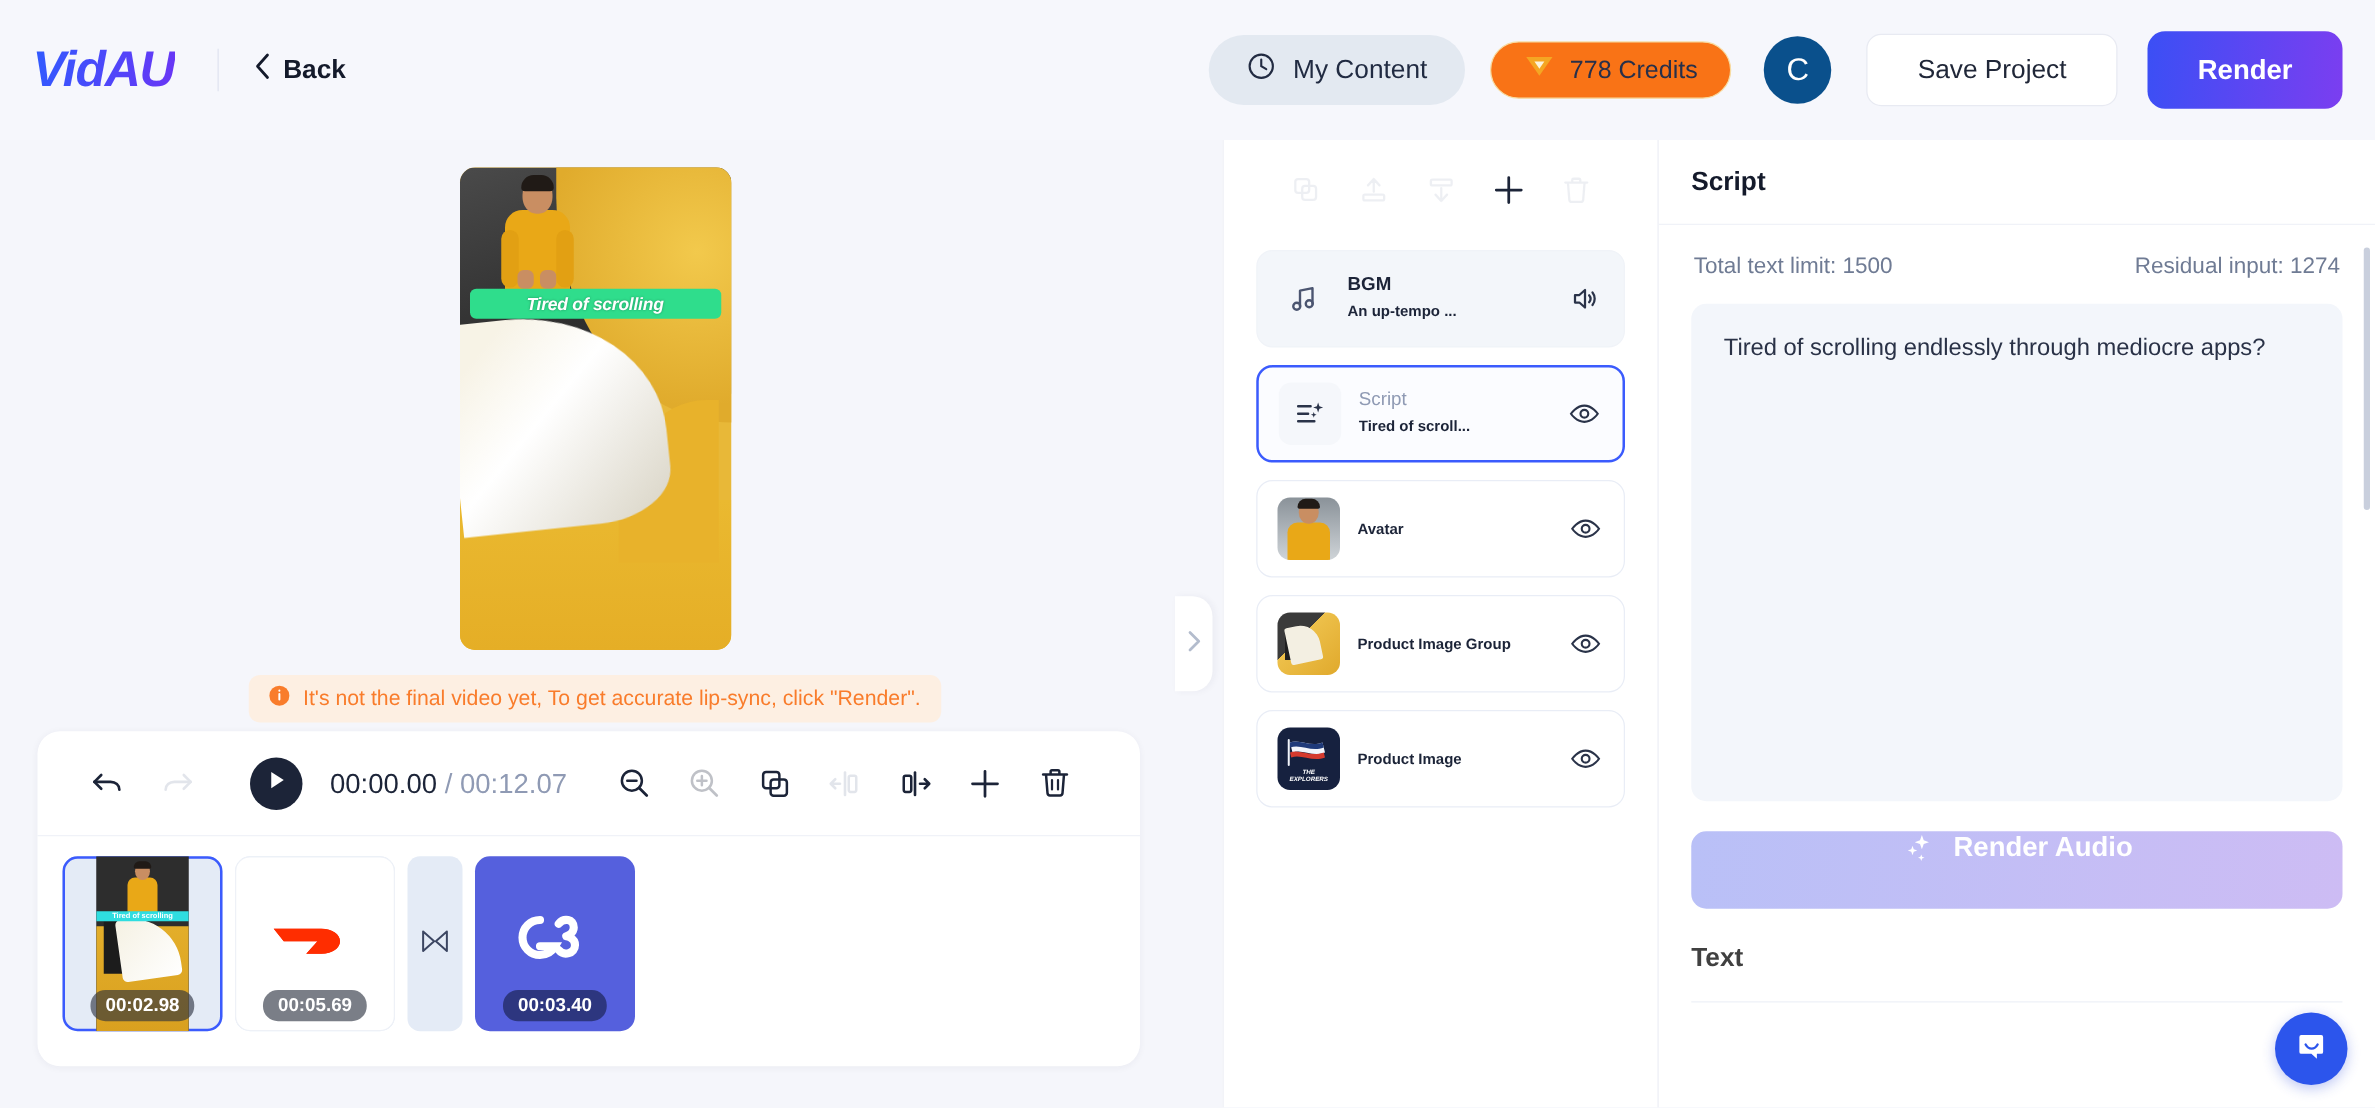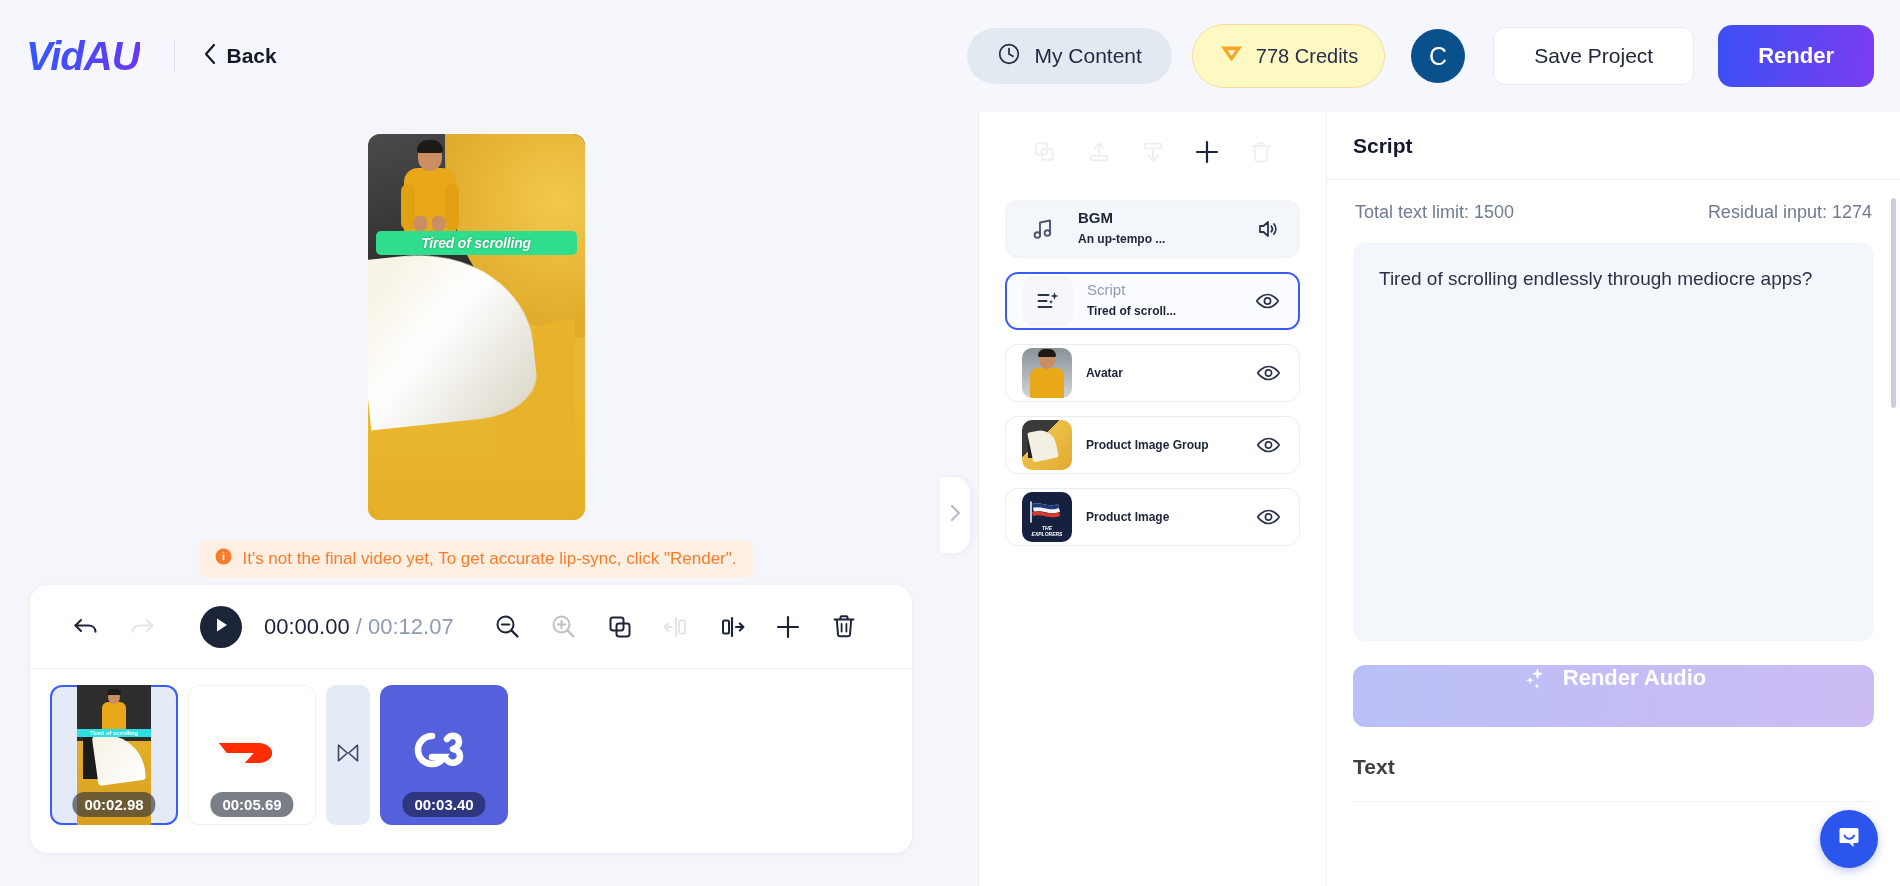--- a/index.html
+++ b/index.html
@@ -49,24 +49,24 @@
     border-radius: 32px;
     height: 56px;
     padding: 16px 30px;
     font-size: 21px;
     color: #212b42;
     cursor: pointer;
     margin-right: 20px;
   }
   .credits {
     display: flex; align-items: center; gap: 12px;
-    background: #fef9c3;
+    background: #f97316;
     border: 1px solid #f7dca2;
     border-radius: 32px;
-    height: 64px;
+    height: 46px;
     padding: 0 26px;
     font-size: 20px;
     color: #2a3category;
     color: #27304a;
     cursor: pointer;
     margin-right: 26px;
   }
   .avatar-circle {
     width: 54px; height: 54px; border-radius: 50%;
     background: #0a508c;
@@ -299,21 +299,21 @@
   .mid-toolbar {
     height: 80px;
     display: flex; align-items: center; justify-content: center;
     gap: 8px;
   }
   .mid-ic { width: 46px; height: 46px; display:flex; align-items:center; justify-content:center; cursor:pointer; }
   .mid-ic.dis { opacity:.3; cursor: default; }
 
   .layers { padding: 8px 26px 0 26px; display: flex; flex-direction: column; gap: 14px; }
   .layer {
-    height: 58px;
+    height: 78px;
     border-radius: 13px;
     background: #fff;
     border: 1px solid #e9edf6;
     display: flex; align-items: center;
     padding: 0 16px;
     gap: 14px;
     cursor: pointer;
   }
   .layer.bgm { background: #f3f6fa; border-color: #f0f3f8; }
   .layer.active { border: 2px solid #3b5bfd; background: #fbfcff; }

